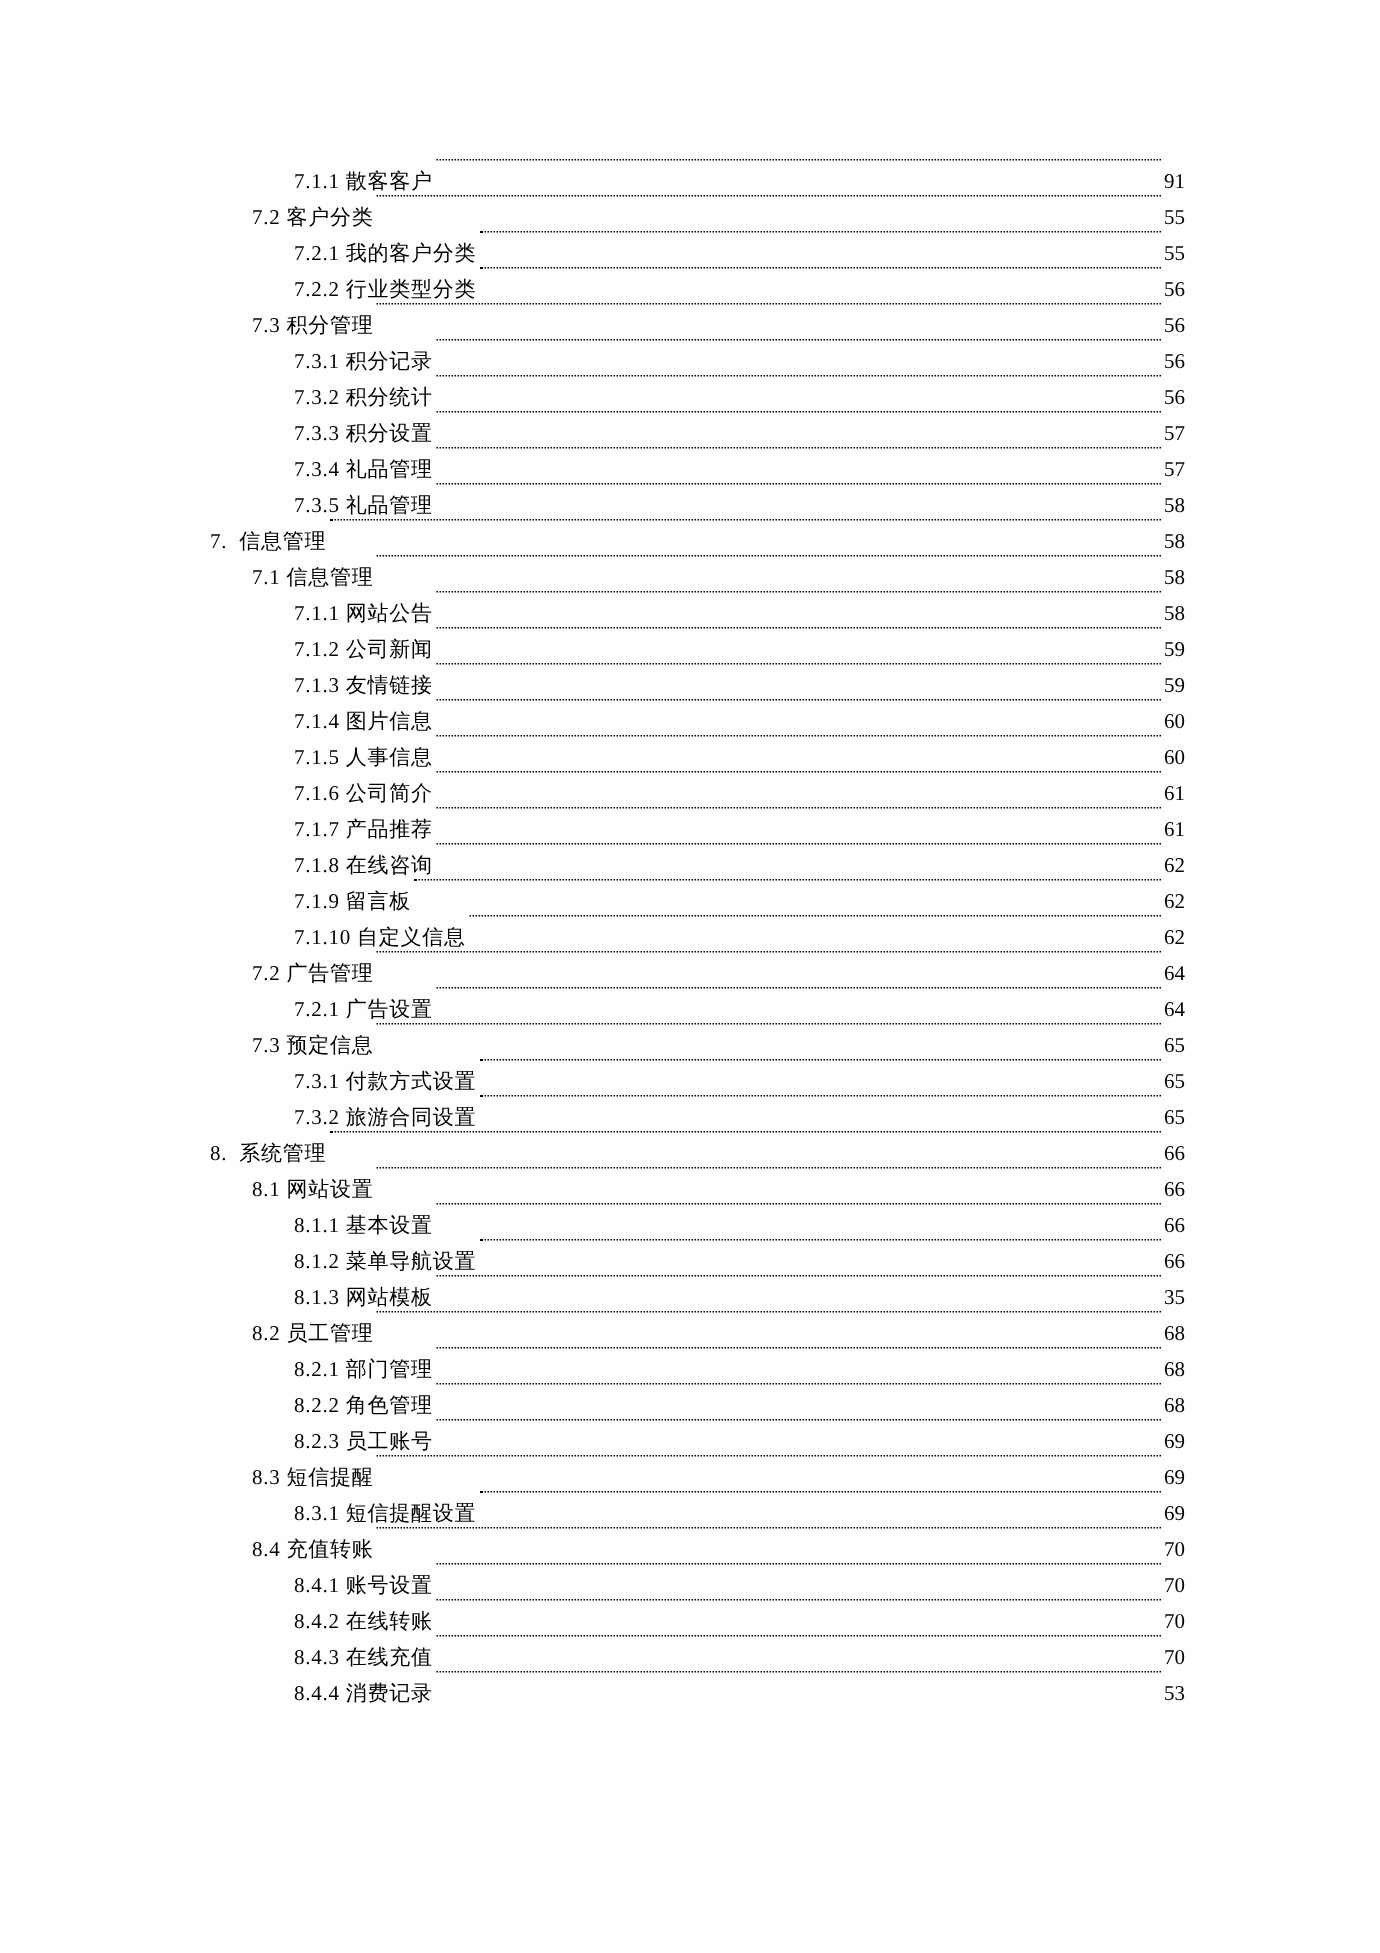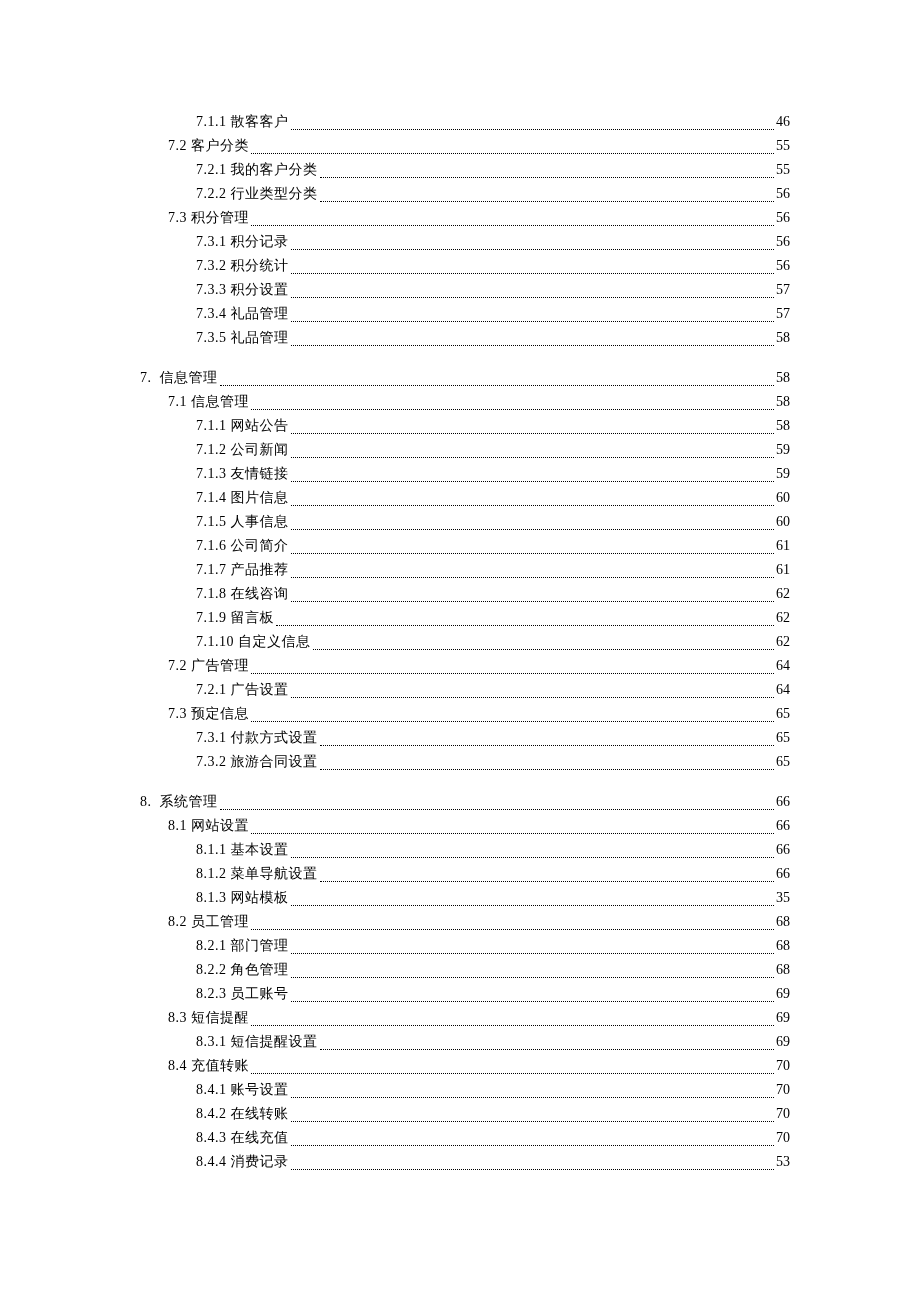--- a/index.html
+++ b/index.html
@@ -14,27 +14,26 @@
       color: #000000;
       width: 920px;
       height: 1302px;
       padding: 110px 130px 100px 140px;
     }
     .toc {
       width: 100%;
     }
     .toc-entry {
       display: flex;
-      align-items: flex-end;
+      align-items: flex-start;
       line-height: 24px;
       white-space: nowrap;
     }
     .toc-entry.level-1 {
       padding-left: 0px;
-      margin-top: 16px;
     }
     .toc-entry.level-2 {
       padding-left: 28px;
     }
     .toc-entry.level-3 {
       padding-left: 56px;
     }
     .toc-title {
       flex: 0 0 auto;
       letter-spacing: 0.5px;
@@ -51,21 +50,21 @@
       flex: 0 0 auto;
     }
   </style>
 </head>
 <body>
 
 <div class="toc" id="toc-container">
     <div class="toc-entry level-3">
       <span class="toc-title">7.1.1&nbsp;散客客户</span>
       <span class="toc-leader"></span>
-      <span class="toc-page">46</span>
+      <span class="toc-page">91</span>
     </div>
     <div class="toc-entry level-2">
       <span class="toc-title">7.2&nbsp;客户分类</span>
       <span class="toc-leader"></span>
       <span class="toc-page">55</span>
     </div>
     <div class="toc-entry level-3">
       <span class="toc-title">7.2.1&nbsp;我的客户分类</span>
       <span class="toc-leader"></span>
       <span class="toc-page">55</span>

